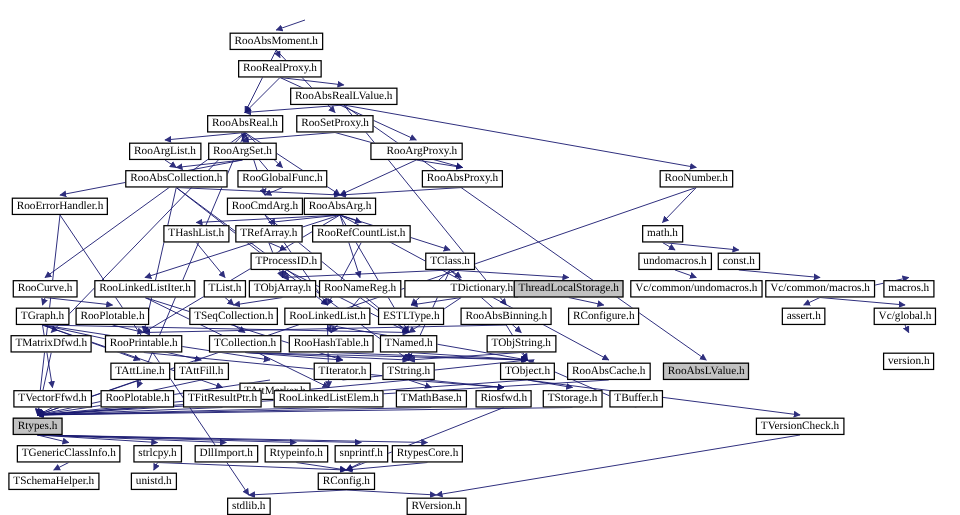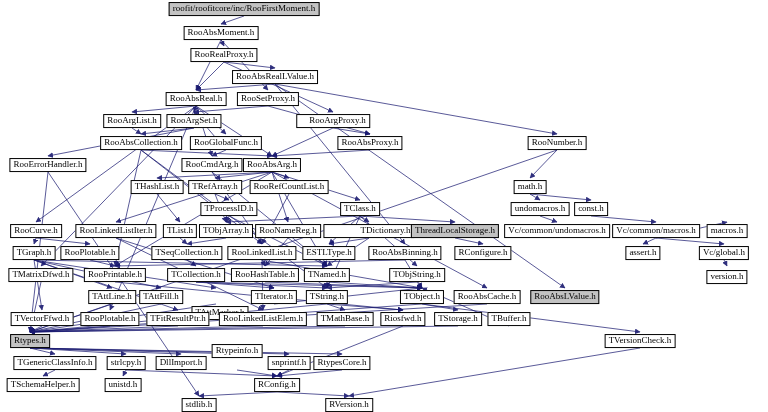--- a/index.html
+++ b/index.html
@@ -152,21 +152,20 @@
       <line x1="640" y1="348" x2="349" y2="396" stroke="#191970" marker-end="url(#arrow)"></line>
       <line x1="55" y1="370" x2="43" y2="376" stroke="#191970" marker-end="url(#arrow)"></line>
       <line x1="126" y1="370" x2="123" y2="376" stroke="#191970" marker-end="url(#arrow)"></line>
       <line x1="126" y1="370" x2="277" y2="376" stroke="#191970" marker-end="url(#arrow)"></line>
       <line x1="237" y1="370" x2="277" y2="376" stroke="#191970" marker-end="url(#arrow)"></line>
       <line x1="289" y1="370" x2="277" y2="376" stroke="#191970" marker-end="url(#arrow)"></line>
       <line x1="342" y1="370" x2="277" y2="376" stroke="#191970" marker-end="url(#arrow)"></line>
       <line x1="277" y1="392" x2="199" y2="396" stroke="#191970" marker-end="url(#arrow)"></line>
       <line x1="277" y1="392" x2="349" y2="396" stroke="#191970" marker-end="url(#arrow)"></line>
     </svg>
-<div class="node hl" title="roofit/roofitcore/inc/RooFirstMoment.h" style="left: 244px; top: 9px;">roofit/roofitcore/inc/RooFirstMoment.h</div>
     <div class="node" title="RooAbsMoment.h" style="left: 221px; top: 33px;">RooAbsMoment.h</div>
     <div class="node" title="RooRealProxy.h" style="left: 224px; top: 55px;">RooRealProxy.h</div>
     <div class="node" title="RooAbsRealLValue.h" style="left: 275px; top: 77px;">RooAbsRealLValue.h</div>
     <div class="node" title="RooAbsReal.h" style="left: 196px; top: 99px;">RooAbsReal.h</div>
     <div class="node" title="RooSetProxy.h" style="left: 268px; top: 99px;">RooSetProxy.h</div>
     <div class="node" title="RooArgList.h" style="left: 132px; top: 121px;">RooArgList.h</div>
     <div class="node" title="RooArgSet.h" style="left: 194px; top: 121px;">RooArgSet.h</div>
     <div class="node" title="RooArgProxy.h" style="left: 333px; top: 121px; padding-left: 12px;">RooArgProxy.h</div>
     <div class="node" title="RooAbsCollection.h" style="left: 141px; top: 143px;">RooAbsCollection.h</div>
     <div class="node" title="RooGlobalFunc.h" style="left: 226px; top: 143px;">RooGlobalFunc.h</div>
@@ -201,21 +200,21 @@
     <div class="node" title="RooAbsBinning.h" style="left: 405px; top: 253px; text-align: center;">RooAbsBinning.h</div>
     <div class="node" title="RConfigure.h" style="left: 483px; top: 253px;">RConfigure.h</div>
     <div class="node" title="assert.h" style="left: 643px; top: 253px;">assert.h</div>
     <div class="node" title="Vc/global.h" style="left: 724px; top: 253px;">Vc/global.h</div>
     <div class="node" title="TMatrixDfwd.h" style="left: 41px; top: 275px;">TMatrixDfwd.h</div>
     <div class="node" title="RooPrintable.h" style="left: 115px; top: 275px;">RooPrintable.h</div>
     <div class="node" title="TCollection.h" style="left: 196px; top: 275px;">TCollection.h</div>
     <div class="node" title="RooHashTable.h" style="left: 265px; top: 275px;">RooHashTable.h</div>
     <div class="node" title="TNamed.h" style="left: 327px; top: 275px;">TNamed.h</div>
     <div class="node" title="TObjString.h" style="left: 417px; top: 275px;">TObjString.h</div>
-    <div class="node" title="version.h" style="left: 727px; top: 277px;">version.h</div>
+    <div class="node" title="version.h" style="left: 727px; top: 289px;">version.h</div>
     <div class="node" title="TAttLine.h" style="left: 112px; top: 297px;">TAttLine.h</div>
     <div class="node" title="TAttFill.h" style="left: 161px; top: 297px;">TAttFill.h</div>
     <div class="node" title="TAttMarker.h" style="left: 220px; top: 297px; margin-top: 16px;">TAttMarker.h</div>
     <div class="node" title="TIterator.h" style="left: 274px; top: 297px;">TIterator.h</div>
     <div class="node" title="TString.h" style="left: 327px; top: 297px;">TString.h</div>
     <div class="node" title="TObject.h" style="left: 422px; top: 297px;">TObject.h</div>
     <div class="node" title="RooAbsCache.h" style="left: 487px; top: 297px;">RooAbsCache.h</div>
     <div class="node hl" title="RooAbsLValue.h" style="left: 565px; top: 297px;">RooAbsLValue.h</div>
     <div class="node" title="TVectorFfwd.h" style="left: 42px; top: 319px;">TVectorFfwd.h</div>
     <div class="node" title="TVectorDfwd.h" style="left: 110px; top: 319px;">RooPlotable.h</div>
@@ -223,21 +222,21 @@
     <div class="node" title="RooLinkedListElem.h" style="left: 263px; top: 319px;">RooLinkedListElem.h</div>
     <div class="node" title="TMathBase.h" style="left: 345px; top: 319px;">TMathBase.h</div>
     <div class="node" title="Riosfwd.h" style="left: 403px; top: 319px;">Riosfwd.h</div>
     <div class="node" title="TStorage.h" style="left: 458px; top: 319px;">TStorage.h</div>
     <div class="node" title="TBuffer.h" style="left: 509px; top: 319px;">TBuffer.h</div>
     <div class="node hl" title="Rtypes.h" style="left: 30px; top: 341px;">Rtypes.h</div>
     <div class="node" title="TVersionCheck.h" style="left: 640px; top: 341px;">TVersionCheck.h</div>
     <div class="node" title="TGenericClassInfo.h" style="left: 55px; top: 363px;">TGenericClassInfo.h</div>
     <div class="node" title="strlcpy.h" style="left: 126px; top: 363px;">strlcpy.h</div>
     <div class="node" title="DllImport.h" style="left: 181px; top: 363px;">DllImport.h</div>
-    <div class="node" title="Rtypeinfo.h" style="left: 237px; top: 351px;">Rtypeinfo.h</div>
+    <div class="node" title="Rtypeinfo.h" style="left: 237px; top: 363px;">Rtypeinfo.h</div>
     <div class="node" title="snprintf.h" style="left: 289px; top: 363px;">snprintf.h</div>
     <div class="node" title="RtypesCore.h" style="left: 342px; top: 363px;">RtypesCore.h</div>
     <div class="node" title="TSchemaHelper.h" style="left: 43px; top: 385px;">TSchemaHelper.h</div>
     <div class="node" title="unistd.h" style="left: 123px; top: 385px;">unistd.h</div>
     <div class="node" title="RConfig.h" style="left: 277px; top: 385px;">RConfig.h</div>
     <div class="node" title="stdlib.h" style="left: 199px; top: 405px;">stdlib.h</div>
     <div class="node" title="RVersion.h" style="left: 349px; top: 405px;">RVersion.h</div>
   </div>
 
 </body></html>

